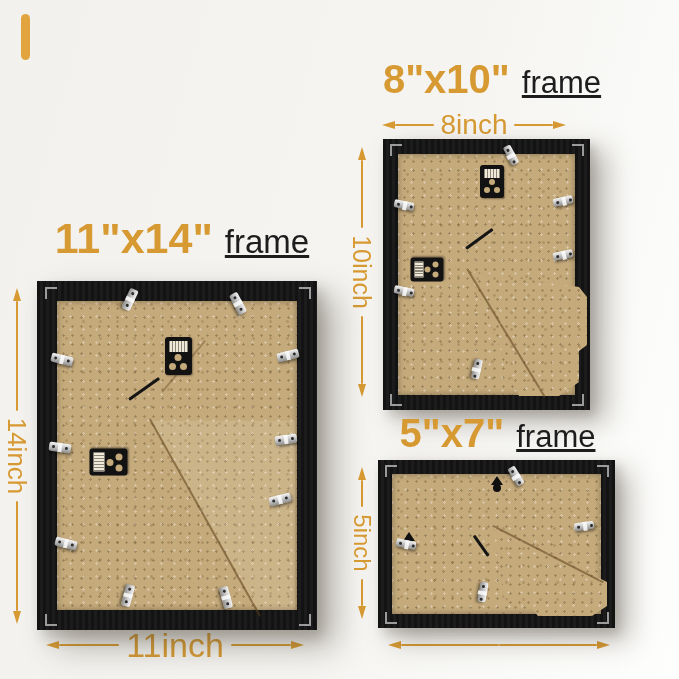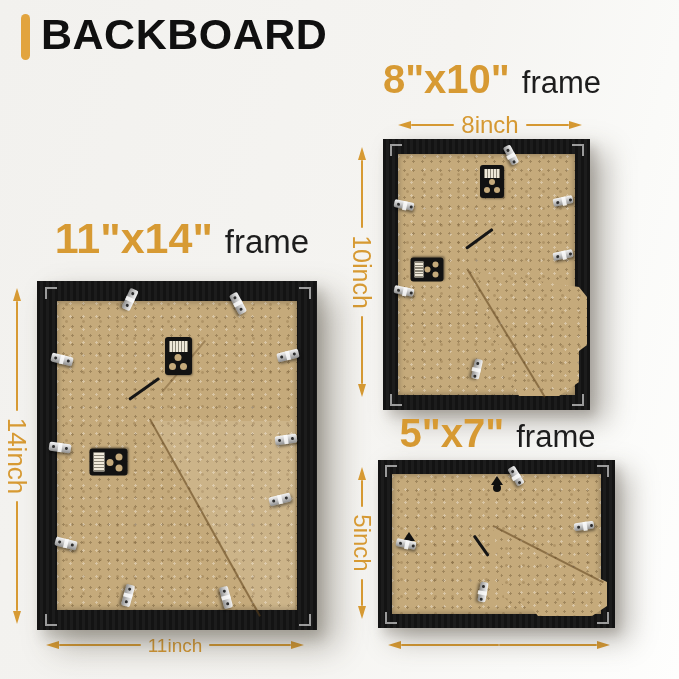--- a/index.html
+++ b/index.html
@@ -7,21 +7,21 @@
     position:relative;width:679px;height:679px;overflow:hidden;
     background:linear-gradient(105deg,#f2f1ee 0%,#f5f4f1 55%,#fafaf8 80%,#fefefd 100%);
     font-family:"Liberation Sans", sans-serif;
   }
   
   .title-bar{position:absolute;width:9px;height:46px;border-radius:5px;background:var(--bar,#E2A43E);}
   .page-title{position:absolute;font-size:43px;font-weight:800;color:#101010;letter-spacing:.5px;line-height:1;}
   
   .h-group{position:absolute;display:flex;align-items:baseline;justify-content:center;gap:12px;line-height:1.05;}
   .h-size{color:var(--accent,#D79A33);font-weight:700;}
-  .h-word{color:#1d1d1d;font-weight:500;}
+  .h-word{color:#1d1d1d;font-weight:500;text-decoration:underline;}
   
   .dim{position:absolute;display:flex;align-items:center;color:var(--accent,#D79A33);font-weight:500;height:28px;}
   .dim .dl{flex:1;height:2.5px;background:var(--accent,#D79A33);border-radius:1px;}
   .dim .dt{padding:0 7px;white-space:nowrap;line-height:1;}
   .ah{width:0;height:0;border-top:4.5px solid transparent;border-bottom:4.5px solid transparent;flex:0 0 auto;}
   .ah.l{border-right:13px solid var(--accent,#D79A33);}
   .ah.r{border-left:13px solid var(--accent,#D79A33);}
   .dim.vert{transform:rotate(90deg);}
   
   .frame{
@@ -80,27 +80,26 @@
   .crease{position:absolute;height:3px;background:#151515;border-radius:1px;z-index:3;transform-origin:left center;}
   .fold{position:absolute;height:1.5px;background:rgba(92,64,26,.55);z-index:3;transform-origin:left center;}
   .fold.faint{background:rgba(92,64,26,.35);}
 </style>
 </head>
 <body>
 
 <div class="canvas">
 
   <span class="title-bar" style="left:21px;top:14px;"></span>
-  <div class="page-title" style="left:41px;top:13px;">BACKBOARD</div>
 
   <div class="h-group" style="left:372px;top:58px;width:240px;">
     <span class="h-size" style="font-size:40px;">8"x10"</span>
     <span class="h-word" style="font-size:31px;">frame</span>
   </div>
-  <div class="dim" style="left:398px;top:111px;width:184px;font-size:24px;">
+  <div class="dim" style="left:382px;top:111px;width:184px;font-size:28px;">
     <span class="ah l"></span>
       <span class="dl"></span>
     <span class="dt">8inch</span>
     <span class="dl"></span>
       <span class="ah r"></span>
   </div>
   <div class="dim vert" style="left:237px;top:258px;width:250px;font-size:25px;">
     <span class="ah l"></span>
       <span class="dl"></span>
     <span class="dt">10inch</span>
@@ -131,21 +130,21 @@
     <span class="h-size" style="font-size:43px;">11"x14"</span>
     <span class="h-word" style="font-size:33px;">frame</span>
   </div>
   <div class="dim vert" style="left:-151px;top:442px;width:336px;font-size:26px;">
     <span class="ah l"></span>
       <span class="dl"></span>
     <span class="dt">14inch</span>
     <span class="dl"></span>
       <span class="ah r"></span>
   </div>
-  <div class="dim" style="left:46px;top:631px;width:258px;font-size:19px;text-align:center;">
+  <div class="dim" style="left:46px;top:631px;width:258px;font-size:34px;text-align:center;">
     <span class="ah l"></span>
       <span class="dl"></span>
     <span class="dt">11inch</span>
     <span class="dl"></span>
       <span class="ah r"></span>
   </div>
 
   <div class="frame fshadow-a" style="left:37px;top:281px;width:280px;height:349px;">
     <div class="board kraft" style="inset:20px;"></div>
     <div class="flap-light" style="inset:20px;clip-path:polygon(95px 120px,205px 316px,238px 308px,238px 120px);"></div>

